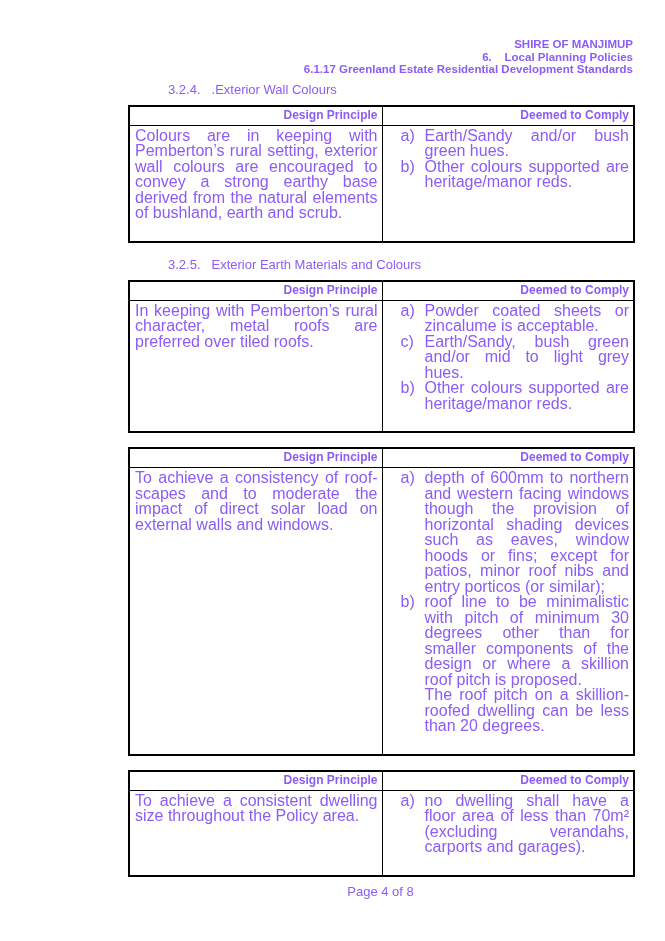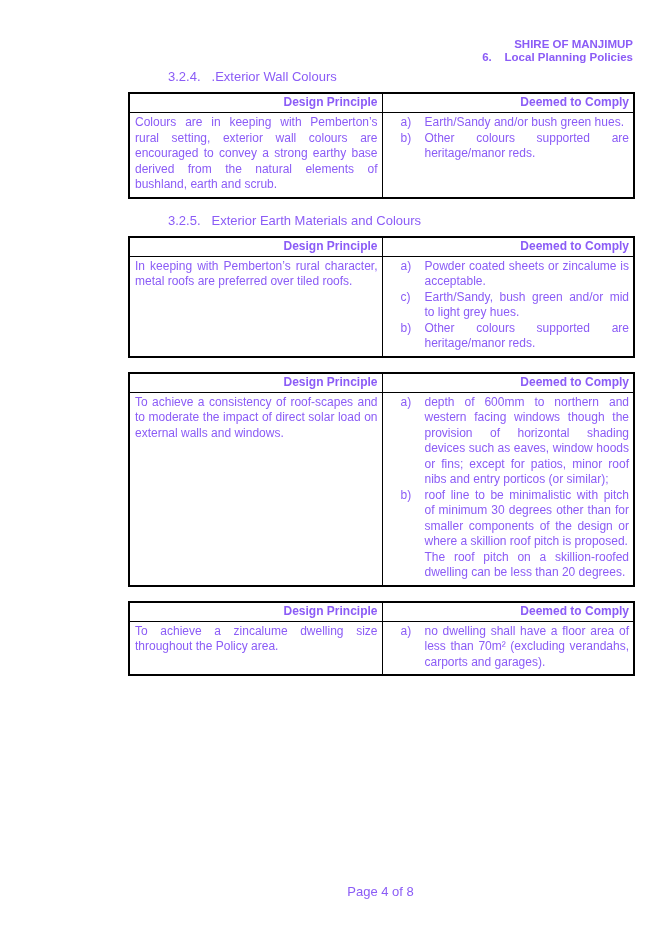--- a/index.html
+++ b/index.html
@@ -43,23 +43,23 @@
   }
   table.policy-table th {
     font-weight: bold;
     font-size: 12px;
     line-height: 15px;
     text-align: right;
     padding: 1px 4px 2px 5px;
   }
   table.policy-table td {
     vertical-align: top;
-    font-size: 12px;
+    font-size: 16px;
     line-height: 15.5px;
-    padding: 2px 4px 4px 5px;
+    padding: 2px 4px 20px 5px;
   }
   td.principle { text-align: justify; }
   .comply-item { display: flex; padding-left: 13px; }
   .marker { flex: 0 0 24px; }
   .itext { flex: 1; text-align: justify; }
   .itext div { text-align: justify; }
   .doc-footer {
     position: absolute;
     top: 884px;
     left: 0;
@@ -69,20 +69,21 @@
   }
 </style>
 </head>
 <body>
 
 <div class="page">
 
   <div class="doc-header">
     <div>SHIRE OF MANJIMUP</div>
     <div>6.    Local Planning Policies</div>
+    <div>6.1.17 Greenland Estate Residential Development Standards</div>
   </div>
 
   <div class="content">
 
     <div class="section first">
       <div class="section-heading">
         <span class="sec-num">3.2.4.</span><span class="sec-title">.Exterior Wall Colours</span>
       </div>
       <table class="policy-table">
         <colgroup>
@@ -190,21 +191,21 @@
             <col style="width:252px">
           </colgroup>
         <thead>
           <tr>
             <th>Design Principle</th>
             <th>Deemed to Comply</th>
           </tr>
         </thead>
         <tbody>
           <tr>
-            <td class="principle">To achieve a zincalume dwelling size throughout the Policy area.</td>
+            <td class="principle">To achieve a consistent dwelling size throughout the Policy area.</td>
             <td class="comply">
               <div class="comply-item">
                 <span class="marker">a)</span>
                 <span class="itext">no dwelling shall have a floor area of less than 70m² (excluding verandahs, carports and garages).</span>
               </div>
             </td>
           </tr>
         </tbody>
       </table>
     </div>

